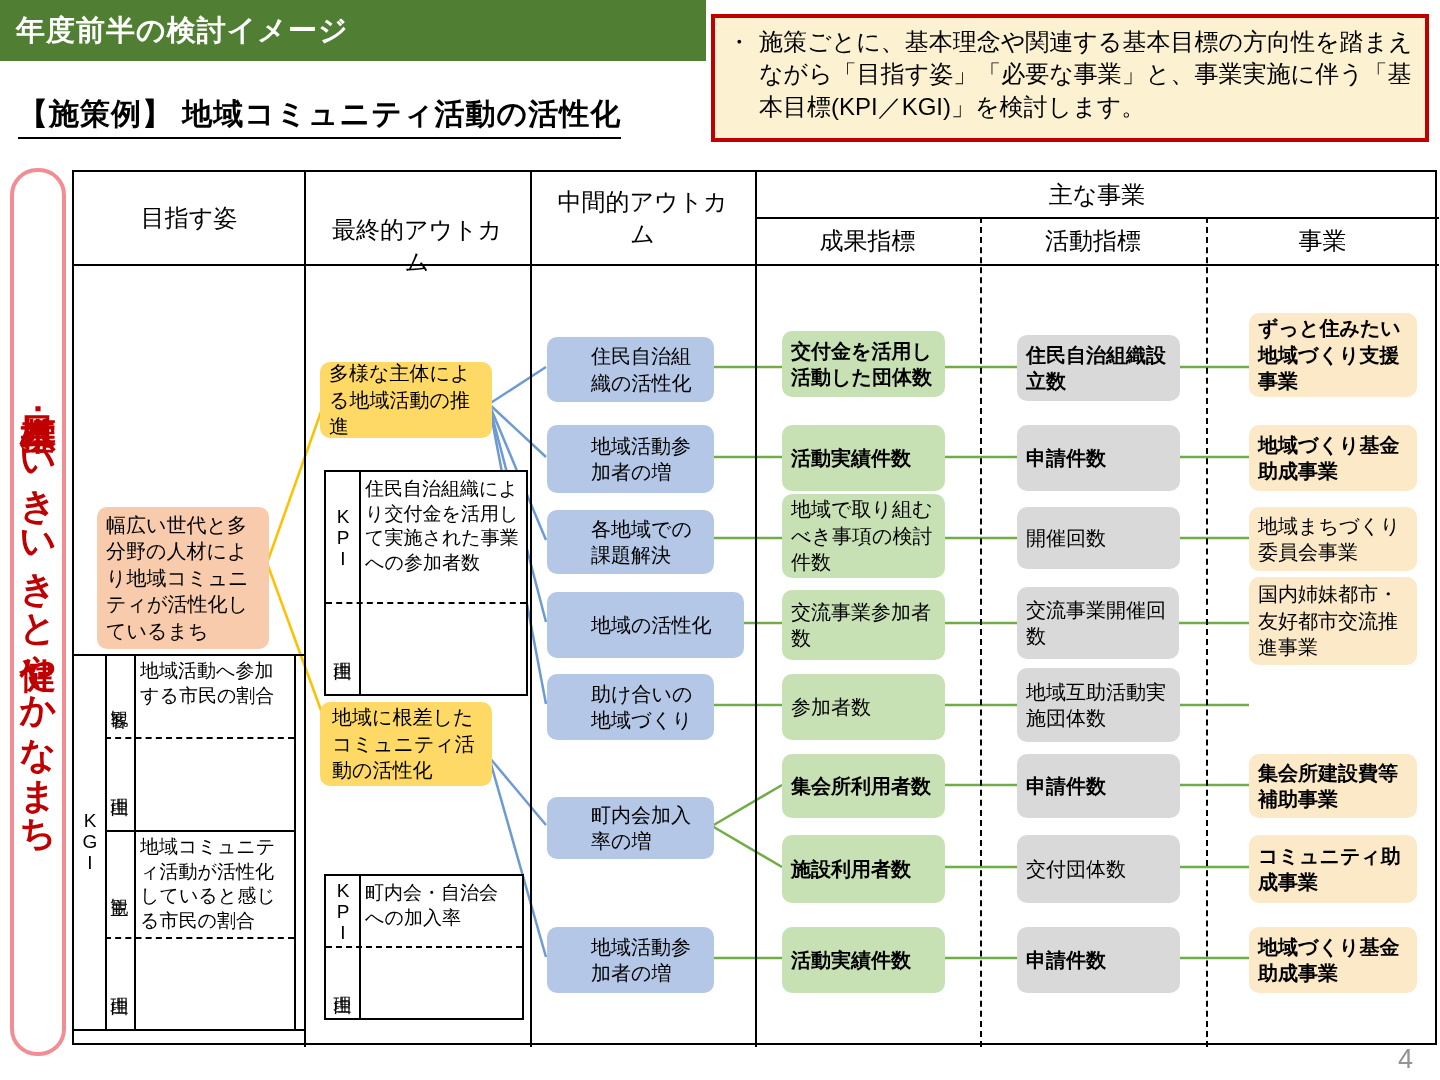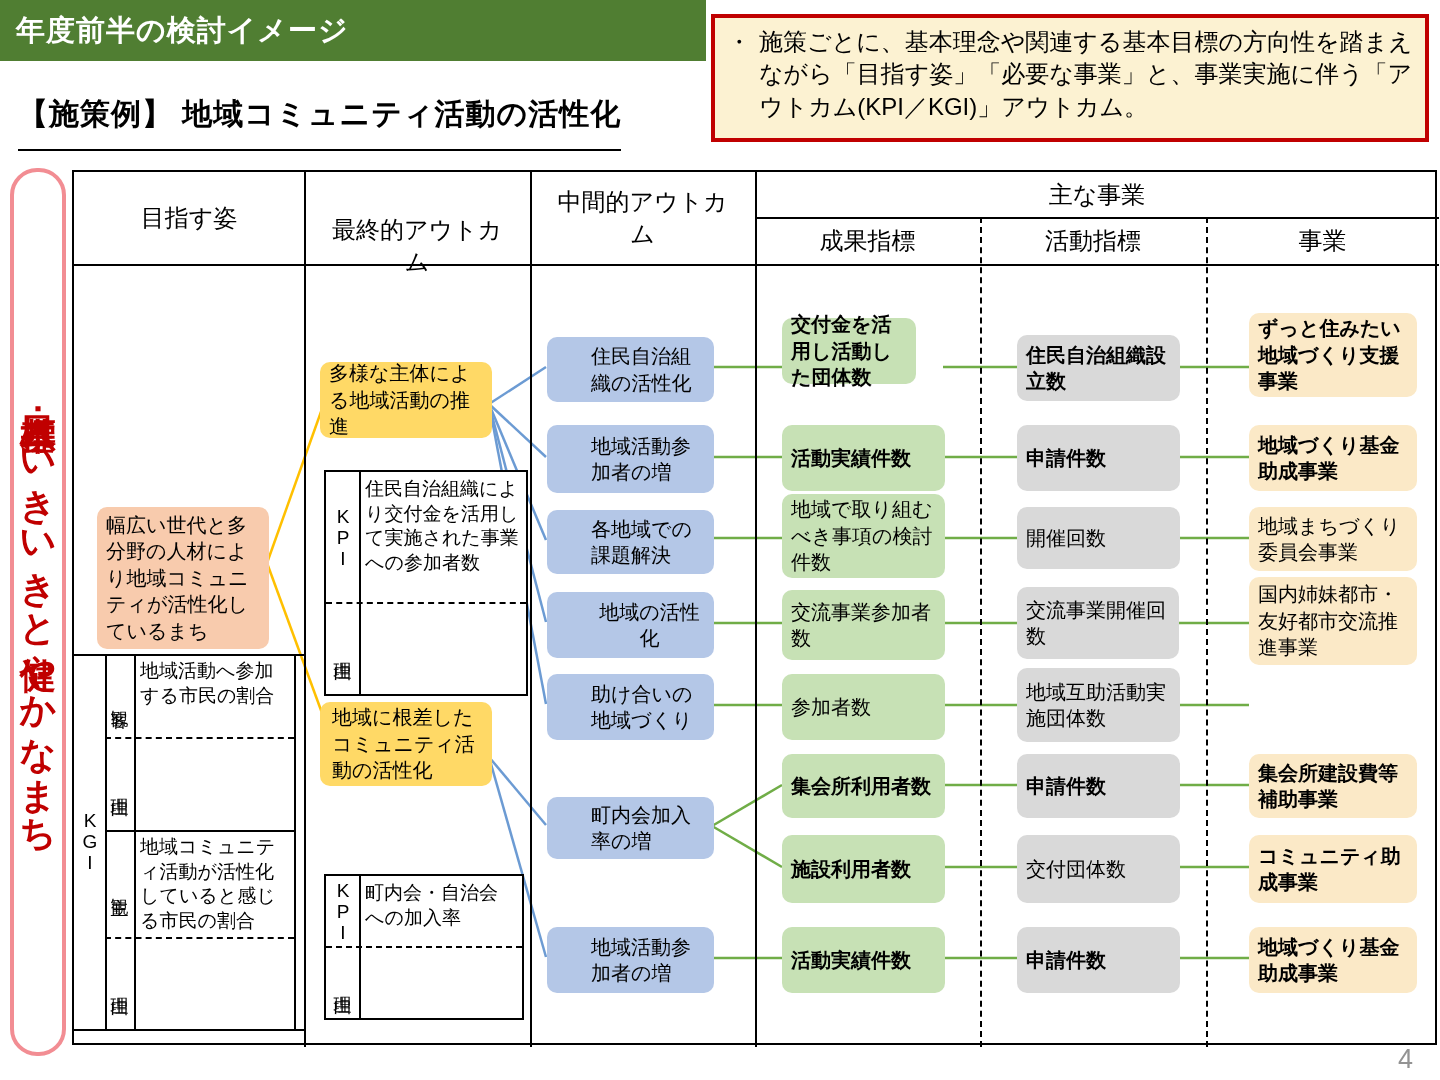--- a/index.html
+++ b/index.html
@@ -3,21 +3,21 @@
 <meta charset="utf-8">
 <style>
   html,body{margin:0;padding:0;background:#fff;}
   .slide{position:relative;width:1440px;height:1080px;background:#fff;overflow:hidden;
          font-family:"Liberation Sans","DejaVu Sans",sans-serif;color:#000;}
   .abs{position:absolute;box-sizing:border-box;}
 
   
   .banner{left:0;top:0;width:706px;height:61px;background:#507E32;display:flex;align-items:center;}
   .banner-title{color:#fff;font-size:29px;font-weight:bold;padding-left:16px;letter-spacing:1px;}
-  .subtitle{left:18px;top:94px;font-size:30px;font-weight:bold;border-bottom:2.5px solid #000;padding-bottom:14px;letter-spacing:1px;}
+  .subtitle{left:18px;top:94px;font-size:30px;font-weight:bold;border-bottom:2.5px solid #000;padding-bottom:2px;letter-spacing:1px;}
   .note{left:711px;top:14px;width:718px;height:128px;border:4px solid #C00000;background:#FCF2D2;
         padding:8px 10px 8px 12px;display:flex;font-size:24px;line-height:1.35;}
   .note-bullet{margin-right:8px;}
 
   
   .goal-pill{left:10px;top:168px;width:56px;height:888px;border:4px solid #F28D93;border-radius:27px;
              background:#fff;display:flex;align-items:center;justify-content:center;}
   .goal-text{writing-mode:vertical-rl;text-orientation:upright;font-size:36px;font-weight:bold;color:#C00000;line-height:1;}
 
   
@@ -96,21 +96,21 @@
       <line x1="1178" y1="958" x2="1249" y2="958"></line>
     </g>
   </svg>
 
   <div class="abs banner lyr">
     <span class="banner-title">年度前半の検討イメージ</span>
   </div>
 
   <div class="abs note lyr">
     <span class="note-bullet">・</span>
-    <span>施策ごとに、基本理念や関連する基本目標の方向性を踏まえながら「目指す姿」「必要な事業」と、事業実施に伴う「アウトカム(KPI／KGI)」アウトカム。</span>
+    <span>施策ごとに、基本理念や関連する基本目標の方向性を踏まえながら「目指す姿」「必要な事業」と、事業実施に伴う「基本目標(KPI／KGI)」を検討します。</span>
   </div>
 
   <div class="abs subtitle lyr">【施策例】 地域コミュニティ活動の活性化</div>
 
   <div class="abs goal-pill lyr">
     <span class="goal-text">基本目標：いきいきと健やかなまち</span>
   </div>
 
   <div class="abs table lyr">
 
@@ -169,26 +169,26 @@
       <div class="vline" style="left:33px;top:0;height:142px;"></div>
       <div class="hline-d" style="left:0;top:70px;width:196px;"></div>
       <div class="slabel vtx" style="left:0;top:0;width:33px;height:70px;font-size:19px;">KPI</div>
       <div class="slabel vtx" style="left:0;top:70px;width:33px;height:72px;">理由</div>
       <div class="stext" style="left:33px;top:0;width:163px;height:70px;">町内会・自治会への加入率</div>
     </div>
 
     <div class="bx c-blue" style="left:473px;top:165px;width:167px;height:65px;">住民自治組織の活性化</div>
     <div class="bx c-blue" style="left:473px;top:253px;width:167px;height:68px;">地域活動参加者の増</div>
     <div class="bx c-blue" style="left:473px;top:338px;width:167px;height:64px;">各地域での課題解決</div>
-    <div class="bx c-blue" style="left:473px;top:420px;width:167px;height:66px;text-align:center;">地域の活性化</div>
+    <div class="bx c-blue" style="left:473px;top:420px;width:197px;height:66px;text-align:center;">地域の活性化</div>
     <div class="bx c-blue" style="left:473px;top:502px;width:167px;height:66px;">助け合いの地域づくり</div>
     <div class="bx c-blue" style="left:473px;top:625px;width:167px;height:62px;">町内会加入率の増</div>
     <div class="bx c-blue" style="left:473px;top:755px;width:167px;height:66px;">地域活動参加者の増</div>
 
-    <div class="bx c-green bold" style="left:708px;top:146px;width:134px;height:66px;">交付金を活用し活動した団体数</div>
+    <div class="bx c-green bold" style="left:708px;top:159px;width:163px;height:66px;">交付金を活用し活動した団体数</div>
     <div class="bx c-green bold" style="left:708px;top:253px;width:163px;height:66px;">活動実績件数</div>
     <div class="bx c-green" style="left:708px;top:322px;width:163px;height:84px;">地域で取り組むべき事項の検討件数</div>
     <div class="bx c-green" style="left:708px;top:418px;width:163px;height:70px;">交流事業参加者数</div>
     <div class="bx c-green" style="left:708px;top:502px;width:163px;height:66px;">参加者数</div>
     <div class="bx c-green bold" style="left:708px;top:582px;width:163px;height:64px;">集会所利用者数</div>
     <div class="bx c-green bold" style="left:708px;top:663px;width:163px;height:68px;">施設利用者数</div>
     <div class="bx c-green bold" style="left:708px;top:755px;width:163px;height:66px;">活動実績件数</div>
 
     <div class="bx c-gray bold" style="left:943px;top:163px;width:163px;height:66px;">住民自治組織設立数</div>
     <div class="bx c-gray bold" style="left:943px;top:253px;width:163px;height:66px;">申請件数</div>

